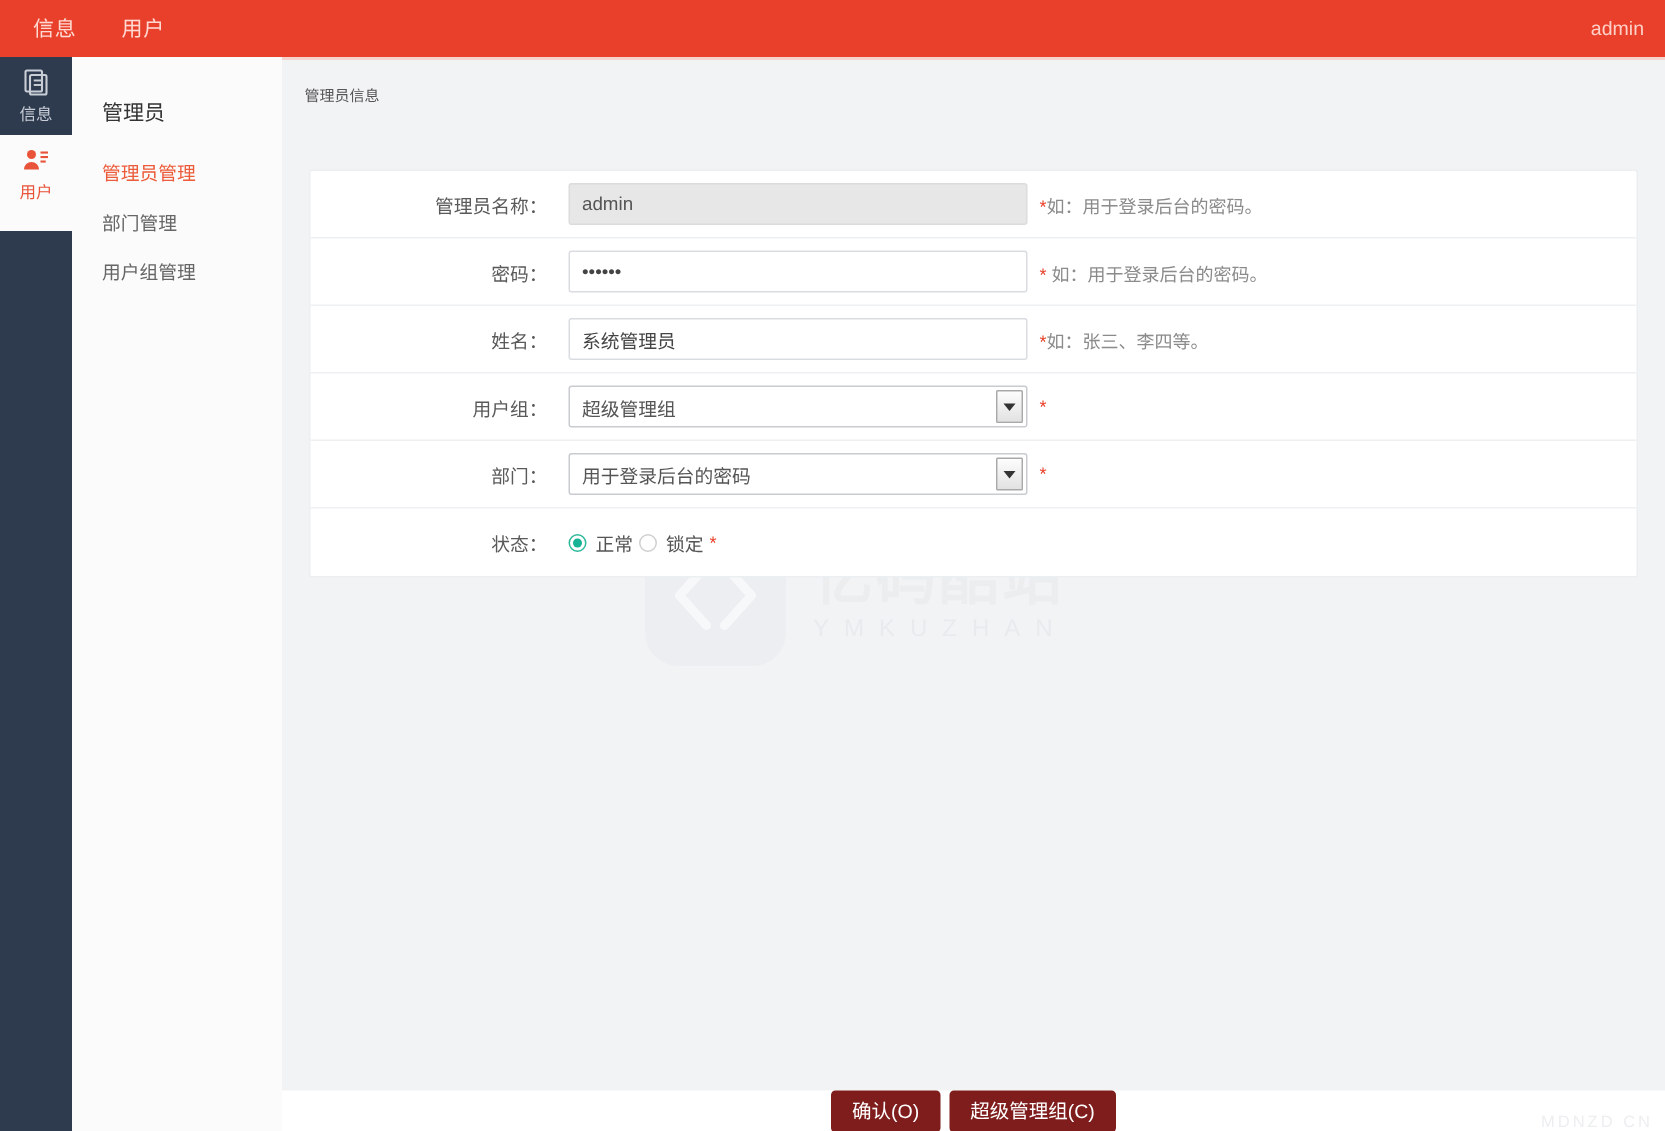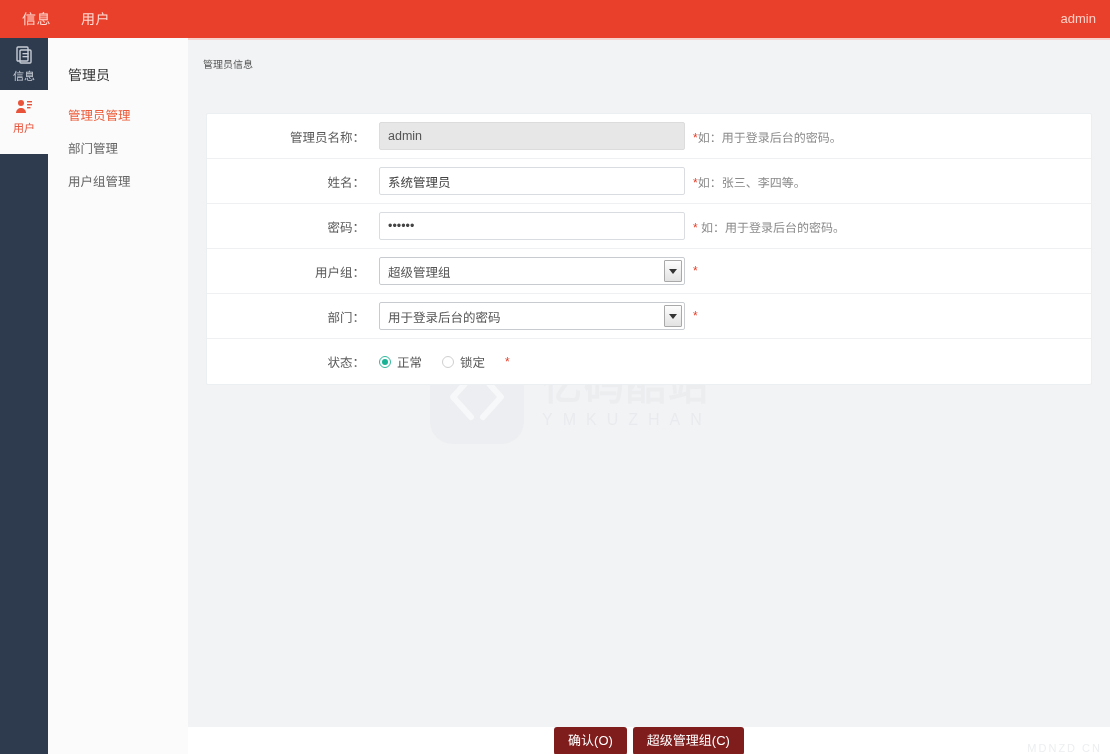--- a/index.html
+++ b/index.html
@@ -133,21 +133,21 @@
   }
 
   .hint {
     font-size: 12px; color: #8b8b8b;
     margin-left: 8px; white-space: nowrap;
   }
   .star { color: #e8402a; font-size: 12px; }
   .star-only { color: #e8402a; font-size: 12px; margin-left: 8px; }
 
   
-  .radio-group { display: flex; align-items: center; gap: 20px; }
+  .radio-group { display: flex; align-items: center; gap: 4px; }
   .radio-opt { display: flex; align-items: center; gap: 6px; cursor: pointer; }
   .dot {
     width: 12px; height: 12px; border-radius: 50%;
     border: 1px solid #cfcfcf; background: #fff;
     display: flex; align-items: center; justify-content: center; flex: none;
   }
   .dot.on { border-color: #2fb89a; }
   .dot.on::after {
     content: ""; width: 6px; height: 6px;
     border-radius: 50%; background: #18b394;
@@ -264,33 +264,33 @@
 
       <div class="frow">
         <div class="flabel">管理员名称：</div>
         <div class="fctrl">
           <input class="finput disabled" readonly="" value="admin" style="">
         </div>
         <span class="hint"><span class="star">*</span><span>如：用于登录后台的密码。</span></span>
       </div>
 
       <div class="frow">
+        <div class="flabel">密码：</div>
+        <div class="fctrl">
+          <input class="finput" value="••••••" style="">
+        </div>
+        <span class="hint"><span class="star">*</span>&nbsp;<span>如：用于登录后台的密码。</span></span>
+      </div>
+
+      <div class="frow">
         <div class="flabel">姓名：</div>
         <div class="fctrl">
           <input class="finput" value="系统管理员" style="">
         </div>
         <span class="hint"><span class="star">*</span><span>如：张三、李四等。</span></span>
-      </div>
-
-      <div class="frow">
-        <div class="flabel">密码：</div>
-        <div class="fctrl">
-          <input class="finput" value="••••••" style="">
-        </div>
-        <span class="hint"><span class="star">*</span>&nbsp;<span>如：用于登录后台的密码。</span></span>
       </div>
 
       <div class="frow">
         <div class="flabel">用户组：</div>
         <div class="fctrl">
           <div class="fselect">
             <span>超级管理组</span>
             <span class="arrowbox">
               <span class="caret"></span>
             </span>

